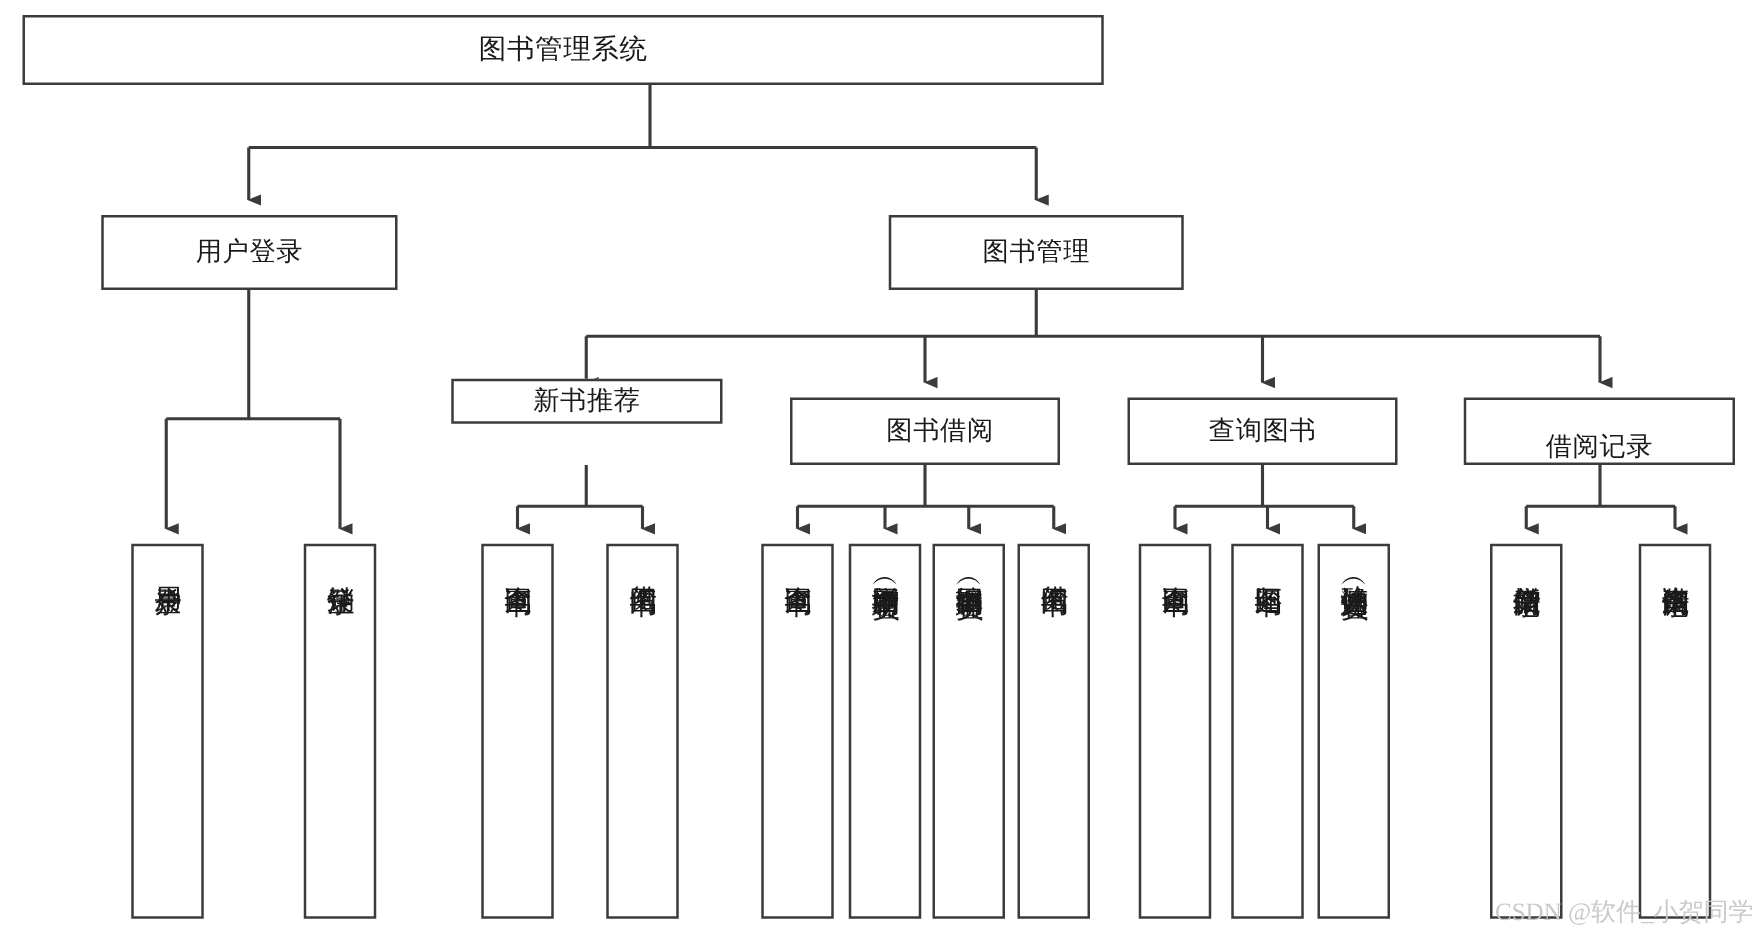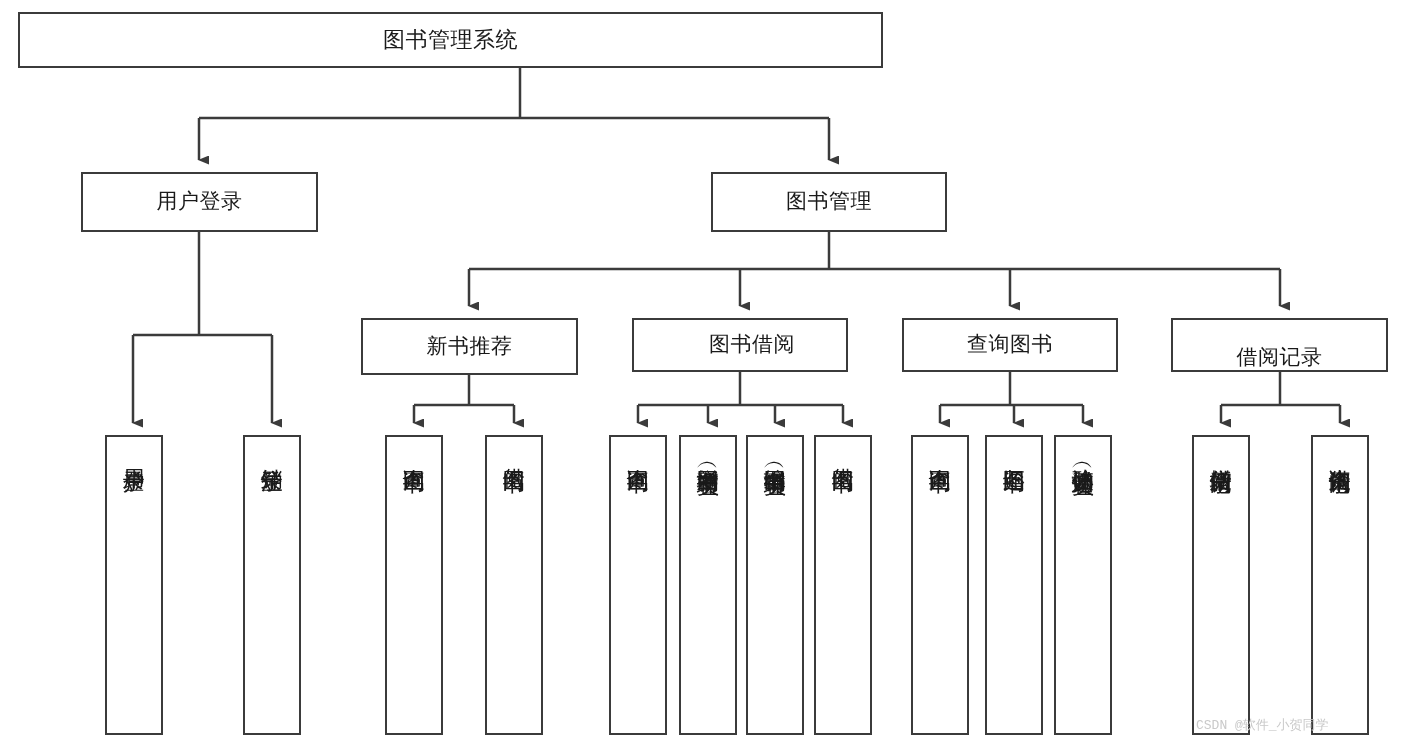--- a/index.html
+++ b/index.html
@@ -64,24 +64,24 @@
     letter-spacing: 1px;
     white-space: normal;
     max-height: 270px;
   }
   .node.vert.tall .node-label {
     max-height: 282px;
   }
   .watermark {
     position: absolute;
     color: #c9c9c9;
-    font-size: 13px;
+    font-size: 20px;
     white-space: nowrap;
     z-index: 5;
-    font-family: Liberation Mono, monospace;
+    font-family: Liberation Serif, serif;
   }
 </style>
 </head>
 <body>
 
 <div id="canvas">
 
   <svg id="edges" viewBox="0 0 1405 747" width="1405" height="747" xmlns="http://www.w3.org/2000/svg">
     <defs>
       <marker id="arrowhead" markerWidth="10" markerHeight="11" refX="4.5" refY="10" orient="auto" markerUnits="userSpaceOnUse">
@@ -136,21 +136,21 @@
     <span class="node-label">图书管理系统</span>
   </div>
 
   <div class="node horiz" style="left:81px; top:172px; width:237px; height:60px;">
     <span class="node-label">用户登录</span>
   </div>
   <div class="node horiz" style="left:711px; top:172px; width:236px; height:60px;">
     <span class="node-label">图书管理</span>
   </div>
 
-  <div class="node horiz" style="left:361px; top:318px; width:217px; height:57px;">
+  <div class="node horiz" style="left:361px; top:303px; width:217px; height:36px;">
     <span class="node-label">新书推荐</span>
   </div>
   <div class="node horiz" style="left:632px; top:318px; width:216px; height:54px;padding-left:24px;">
     <span class="node-label">图书借阅</span>
   </div>
   <div class="node horiz" style="left:902px; top:318px; width:216px; height:54px;">
     <span class="node-label">查询图书</span>
   </div>
   <div class="node horiz" style="left:1171px; top:318px; width:217px; height:54px;align-items:flex-end;">
     <span class="node-label">借阅记录</span>

